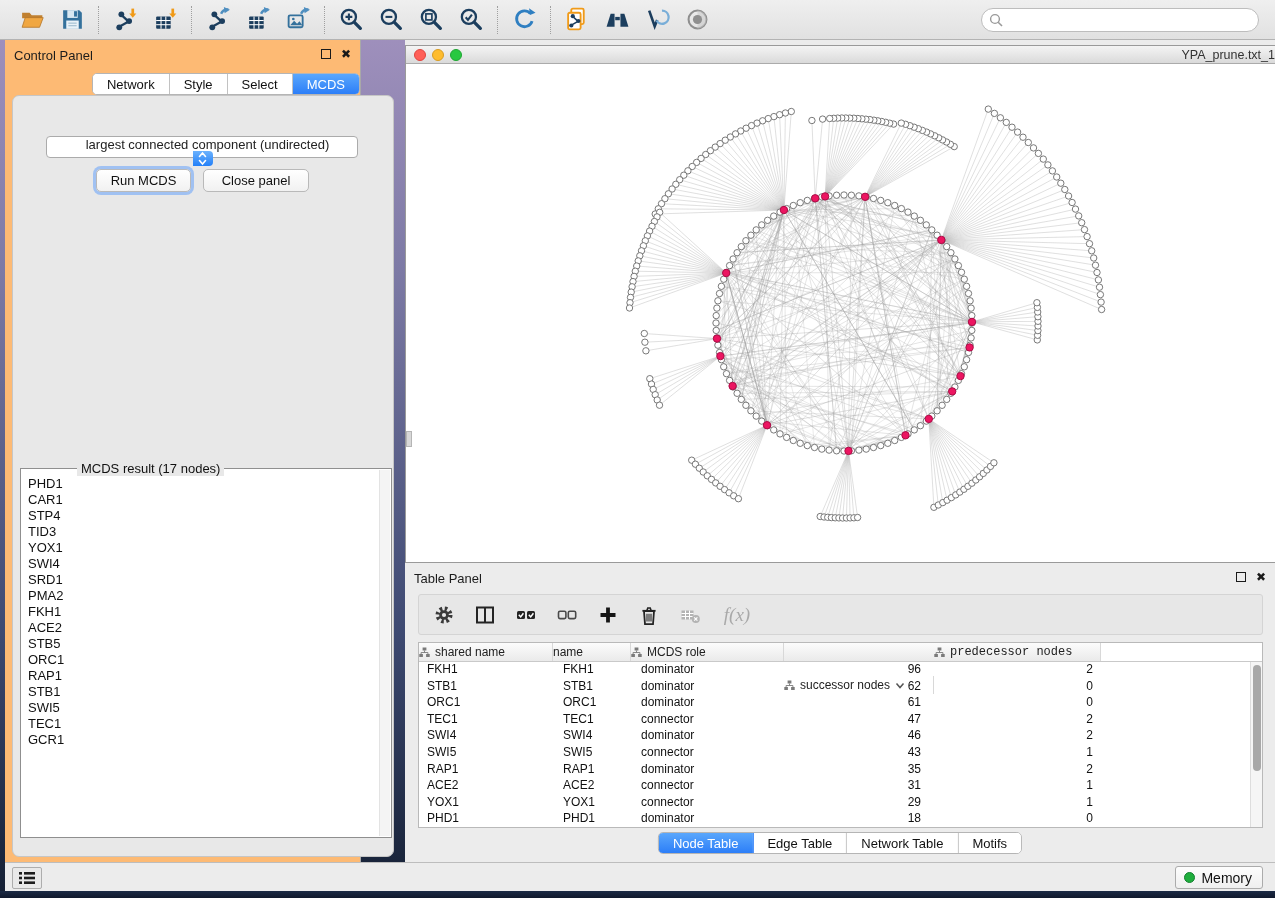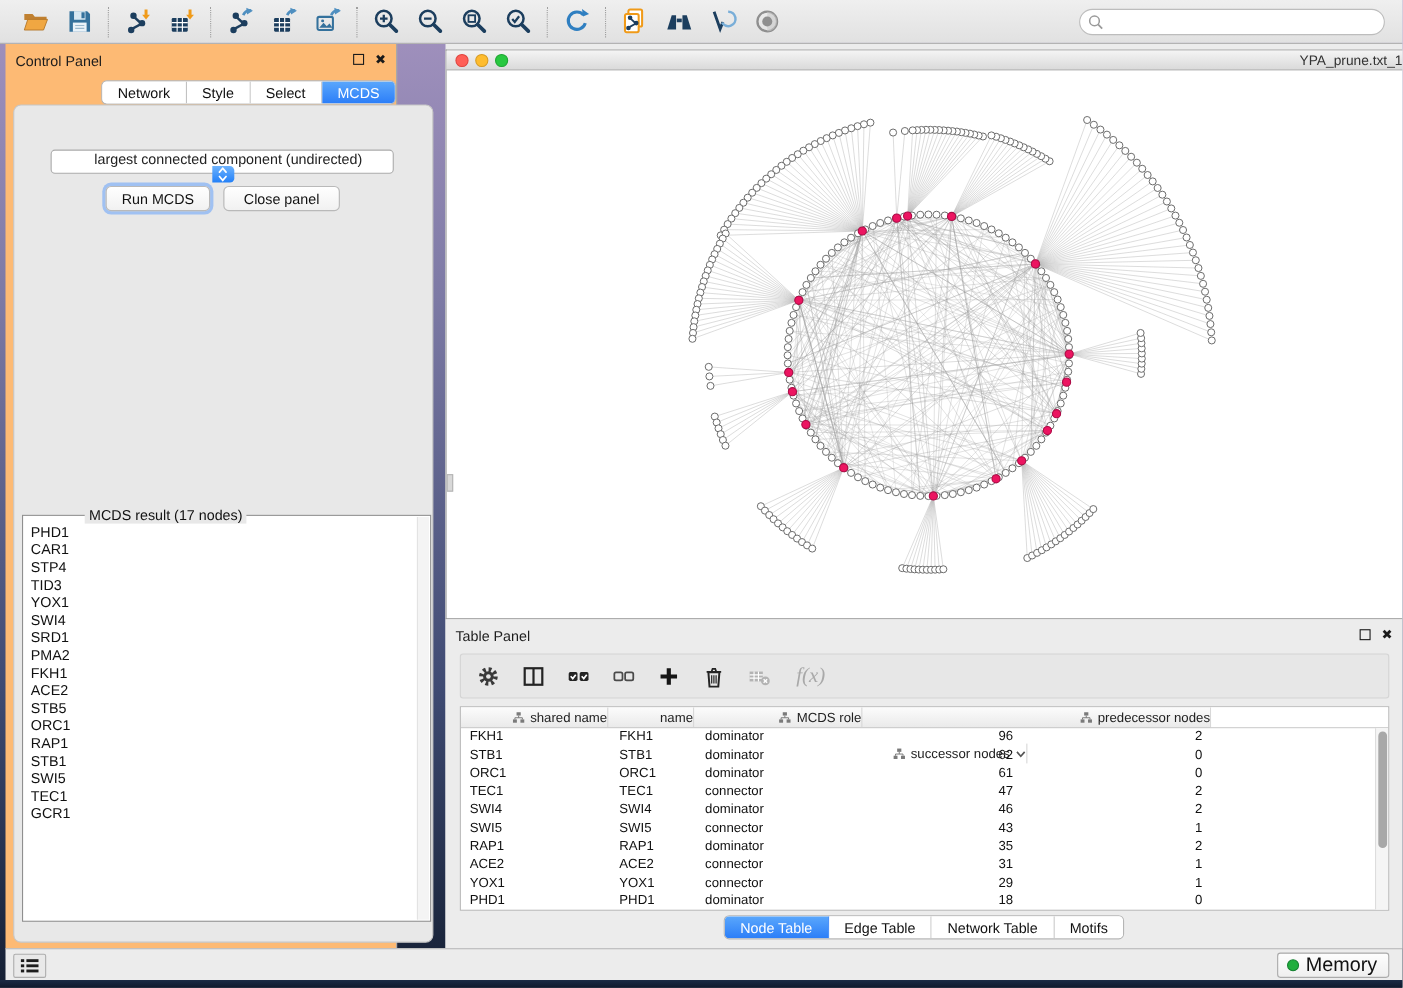--- a/index.html
+++ b/index.html
@@ -63,41 +63,41 @@
 
   
   #table-panel { position:absolute; left:0; top:523px; width:870px; height:299px; background:#ececec; }
   #tp-toolbar { position:absolute; left:13px; top:31px; width:845px; height:41px; background:#e7e7e7;
     border:1px solid #d4d4d4; border-radius:3px; display:flex; align-items:center; gap:17px; padding-left:13px; }
   .tp-btn { width:24px; height:24px; display:flex; align-items:center; justify-content:center; background:none; border:none; }
   .tp-btn svg { width:22px; height:22px; }
   .fx-glyph { font-family:"Liberation Serif","DejaVu Serif",serif; font-style:italic; font-size:19px; color:#a9a9a9; }
   #node-table { position:absolute; left:13px; top:79px; width:845px; height:186px; background:#fff; border:1px solid #b9b9b9; overflow:hidden; }
   #nt-header { display:flex; height:19px; background:linear-gradient(#fcfcfc,#eaeaea); border-bottom:1px solid #c9c9c9; font-size:12px; color:#222; }
-  .hcell { display:flex; align-items:center; justify-content:flex-end; gap:5px; border-right:1px solid #d8d8d8; height:100%; }
+  .hcell { display:flex; align-items:center; justify-content:flex-start; gap:5px; border-right:1px solid #d8d8d8; height:100%; }
   .hcell.filler { border-right:none; background:#fff; }
   .hicon svg { width:11px; height:11px; display:block; }
   .sort svg { width:10px; height:7px; display:block; }
   .trow { display:flex; height:16.6px; font-size:12px; color:#111; }
   .tcell { overflow:hidden; white-space:nowrap; }
   .c0 { width:134px; padding-left:8px; }
   .c1 { width:78px; padding-left:10px; }
   .c2 { width:153px; padding-left:10px; }
   .c3 { width:150px; text-align:right; padding-right:13px; }
   .c4 { width:167px; text-align:right; padding-right:8px; }
   #nt-scroll { position:absolute; right:0; top:19px; bottom:0; width:12px; background:#f5f5f5; border-left:1px solid #ddd; }
   #nt-thumb { position:absolute; left:1.5px; top:3px; width:8px; height:106px; background:#a8a8a8; border-radius:4px; }
   #tp-tabs { position:absolute; left:50%; transform:translateX(-50%); top:269px; }
 
   
   #status-bar { left:5px; top:862px; width:1270px; height:29px; background:#ececec; border-top:1px solid #bdbdbd; }
   #list-btn { position:absolute; left:7px; top:4px; width:30px; height:22px; background:#e9e9e9; border:1px solid #adadad; border-radius:2px;
     display:flex; align-items:center; justify-content:center; }
   #memory-btn { position:absolute; right:12px; top:3px; height:23px; padding:0 10px 0 8px; border:1px solid #ababab;
-    background:linear-gradient(#fdfdfd,#efefef); border-radius:3px; display:flex; align-items:center; gap:6px; font-size:18px; color:#111; }
+    background:linear-gradient(#fdfdfd,#efefef); border-radius:3px; display:flex; align-items:center; gap:6px; font-size:14px; color:#111; }
   #memory-dot { width:11px; height:11px; border-radius:50%; background:#1fae3d; border:1px solid #148030; }
   #desktop-bottom { left:0; top:891px; width:1275px; height:7px; background:linear-gradient(#1b2a45,#10192c); }
 </style>
 </head>
 <body>
 
 <div id="main-toolbar" class="abs">
     <div class="tb-group">
       <button class="tb-btn">
         <svg viewBox="0 0 26 26">
@@ -1230,21 +1230,21 @@
                 <path d="M5.5 3.5 v2 M2.1 7 V5.5 h6.8 V7" fill="none" stroke="#7a7a7a" stroke-width="0.9"></path>
               </svg>
             </span>
             <span>successor nodes</span>
             <span class="sort">
               <svg viewBox="0 0 10 7">
                 <path d="M1.5 1.5 L5 5.5 L8.5 1.5" fill="none" stroke="#555" stroke-width="1.5"></path>
               </svg>
             </span>
           </div>
-          <div class="hcell" style="width: 167px;">
+          <div class="hcell" style="width: 167px; font-family: Liberation Mono, monospace;">
             <span class="hicon">
               <svg viewBox="0 0 11 11">
                 <g fill="#7a7a7a">
                   <rect x="3.6" y="0.5" width="3.8" height="3"></rect>
                   <rect x="0.3" y="7" width="3.6" height="3"></rect>
                   <rect x="7.1" y="7" width="3.6" height="3"></rect>
                 </g>
                 <path d="M5.5 3.5 v2 M2.1 7 V5.5 h6.8 V7" fill="none" stroke="#7a7a7a" stroke-width="0.9"></path>
               </svg>
             </span>

